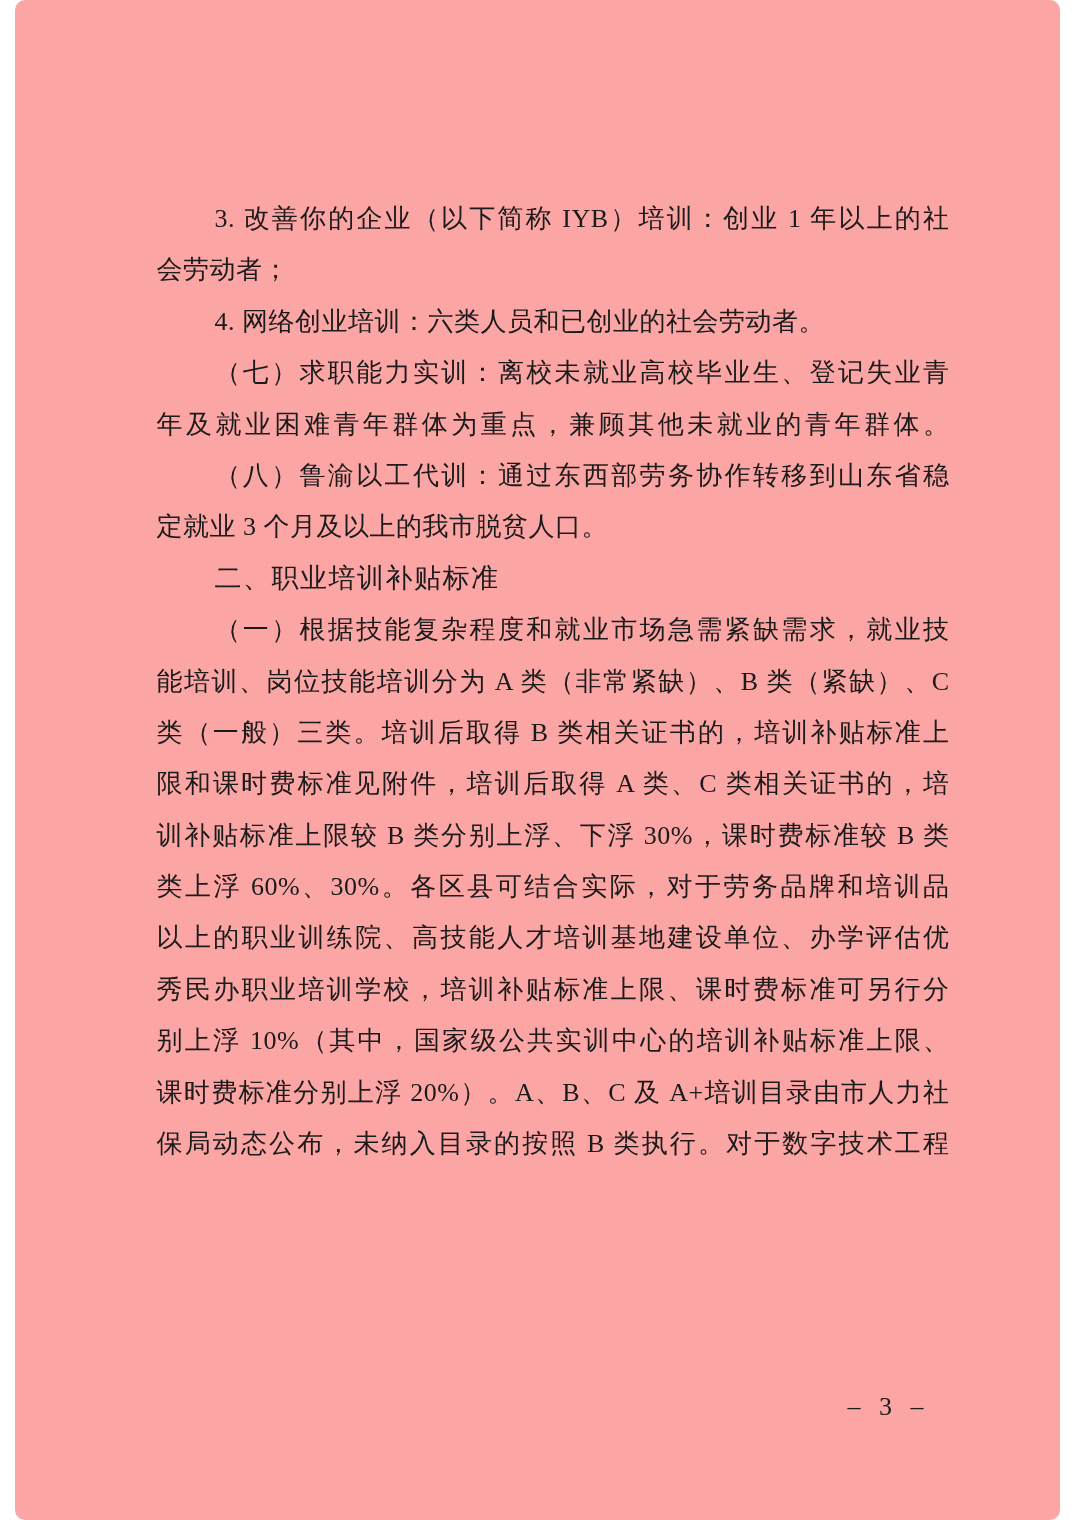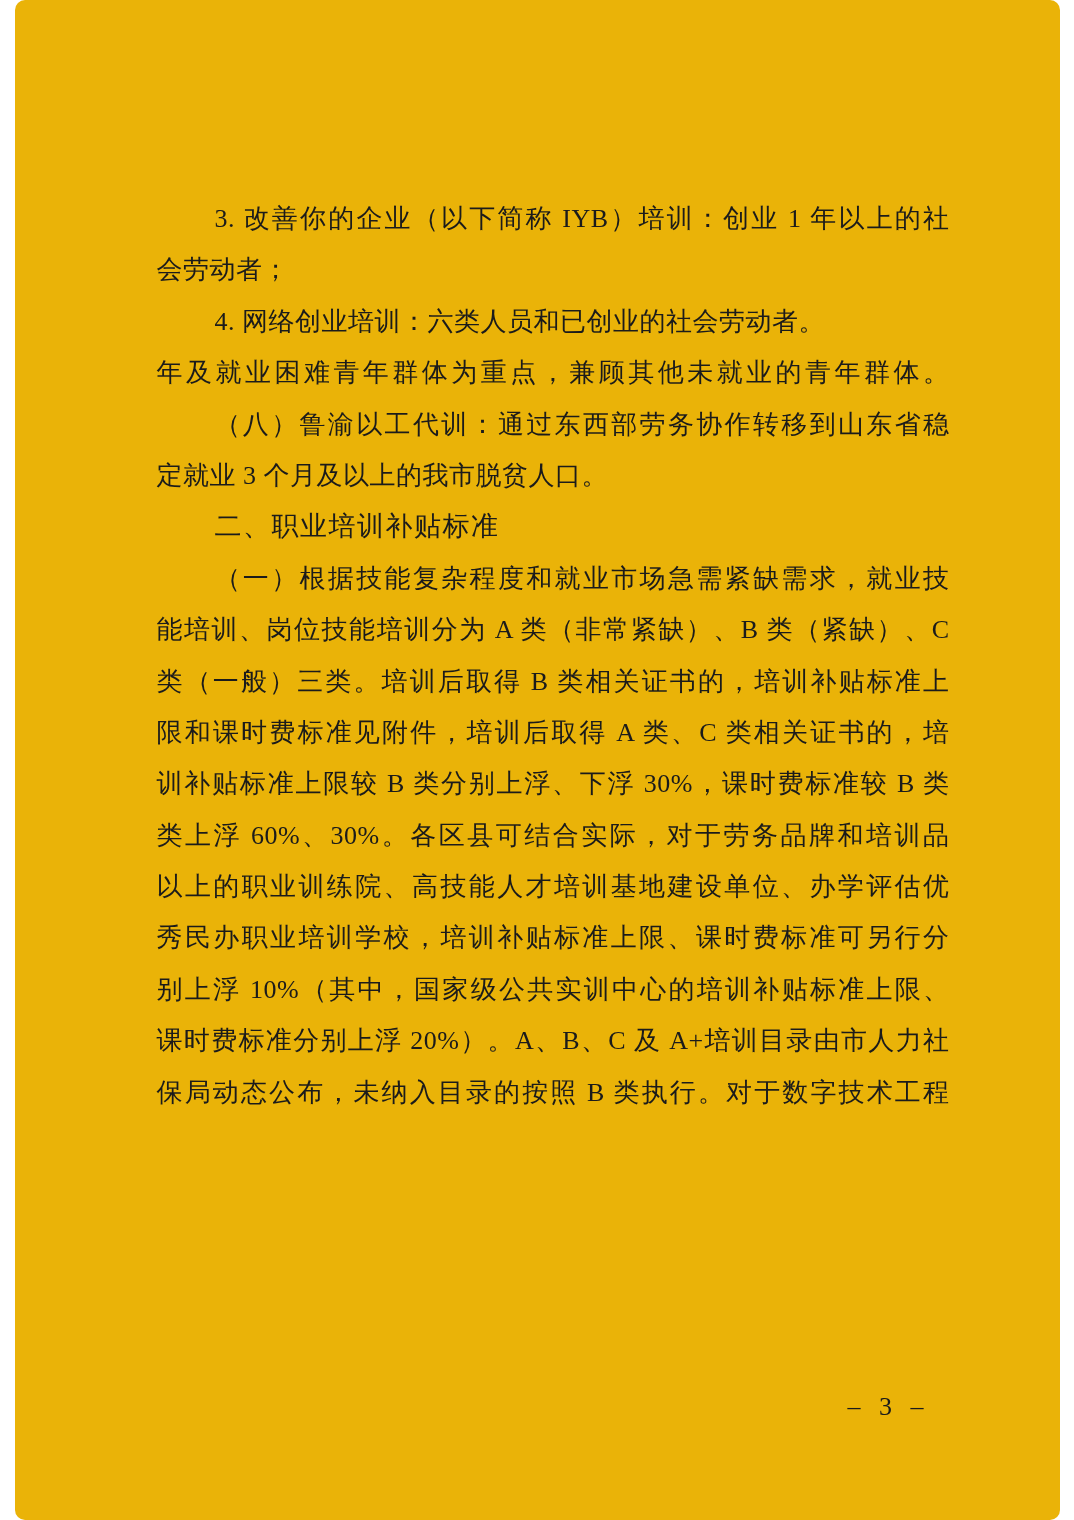--- a/index.html
+++ b/index.html
@@ -2,21 +2,21 @@
 <html lang="zh"><head>
 <meta charset="utf-8">
 <style>
   * { margin: 0; padding: 0; box-sizing: border-box; }
   html, body { background: #ffffff; }
   .page {
     position: relative;
     width: 1045px;
     height: 1520px;
     margin: 0 auto;
-    background: #eab308;
+    background: #fca5a5;
     color: #1b1b1b;
     font-family: "Liberation Serif", "DejaVu Serif", serif;
     overflow: hidden;
     border-radius: 10px;
   }
   .text-block {
     position: absolute;
     left: 142px;
     top: 193px;
     width: 793px;
@@ -56,20 +56,21 @@
   }
 </style>
 </head>
 <body>
 
 <div class="page">
   <div class="text-block">
       <div class="line justify indent">3. 改善你的企业（以下简称 IYB）培训：创业 1 年以上的社</div>
       <div class="line">会劳动者；</div>
       <div class="line indent">4. 网络创业培训：六类人员和已创业的社会劳动者。</div>
+      <div class="line justify indent">（七）求职能力实训：离校未就业高校毕业生、登记失业青</div>
       <div class="line justify">年及就业困难青年群体为重点，兼顾其他未就业的青年群体。</div>
       <div class="line justify indent">（八）鲁渝以工代训：通过东西部劳务协作转移到山东省稳</div>
       <div class="line">定就业 3 个月及以上的我市脱贫人口。</div>
       <div class="line indent heading">二、职业培训补贴标准</div>
       <div class="line justify indent">（一）根据技能复杂程度和就业市场急需紧缺需求，就业技</div>
       <div class="line justify">能培训、岗位技能培训分为 A 类（非常紧缺）、B 类（紧缺）、C</div>
       <div class="line justify">类（一般）三类。培训后取得 B 类相关证书的，培训补贴标准上</div>
       <div class="line justify">限和课时费标准见附件，培训后取得 A 类、C 类相关证书的，培</div>
       <div class="line justify">训补贴标准上限较 B 类分别上浮、下浮 30%，课时费标准较 B 类</div>
       <div class="line justify">类上浮 60%、30%。各区县可结合实际，对于劳务品牌和培训品</div>

